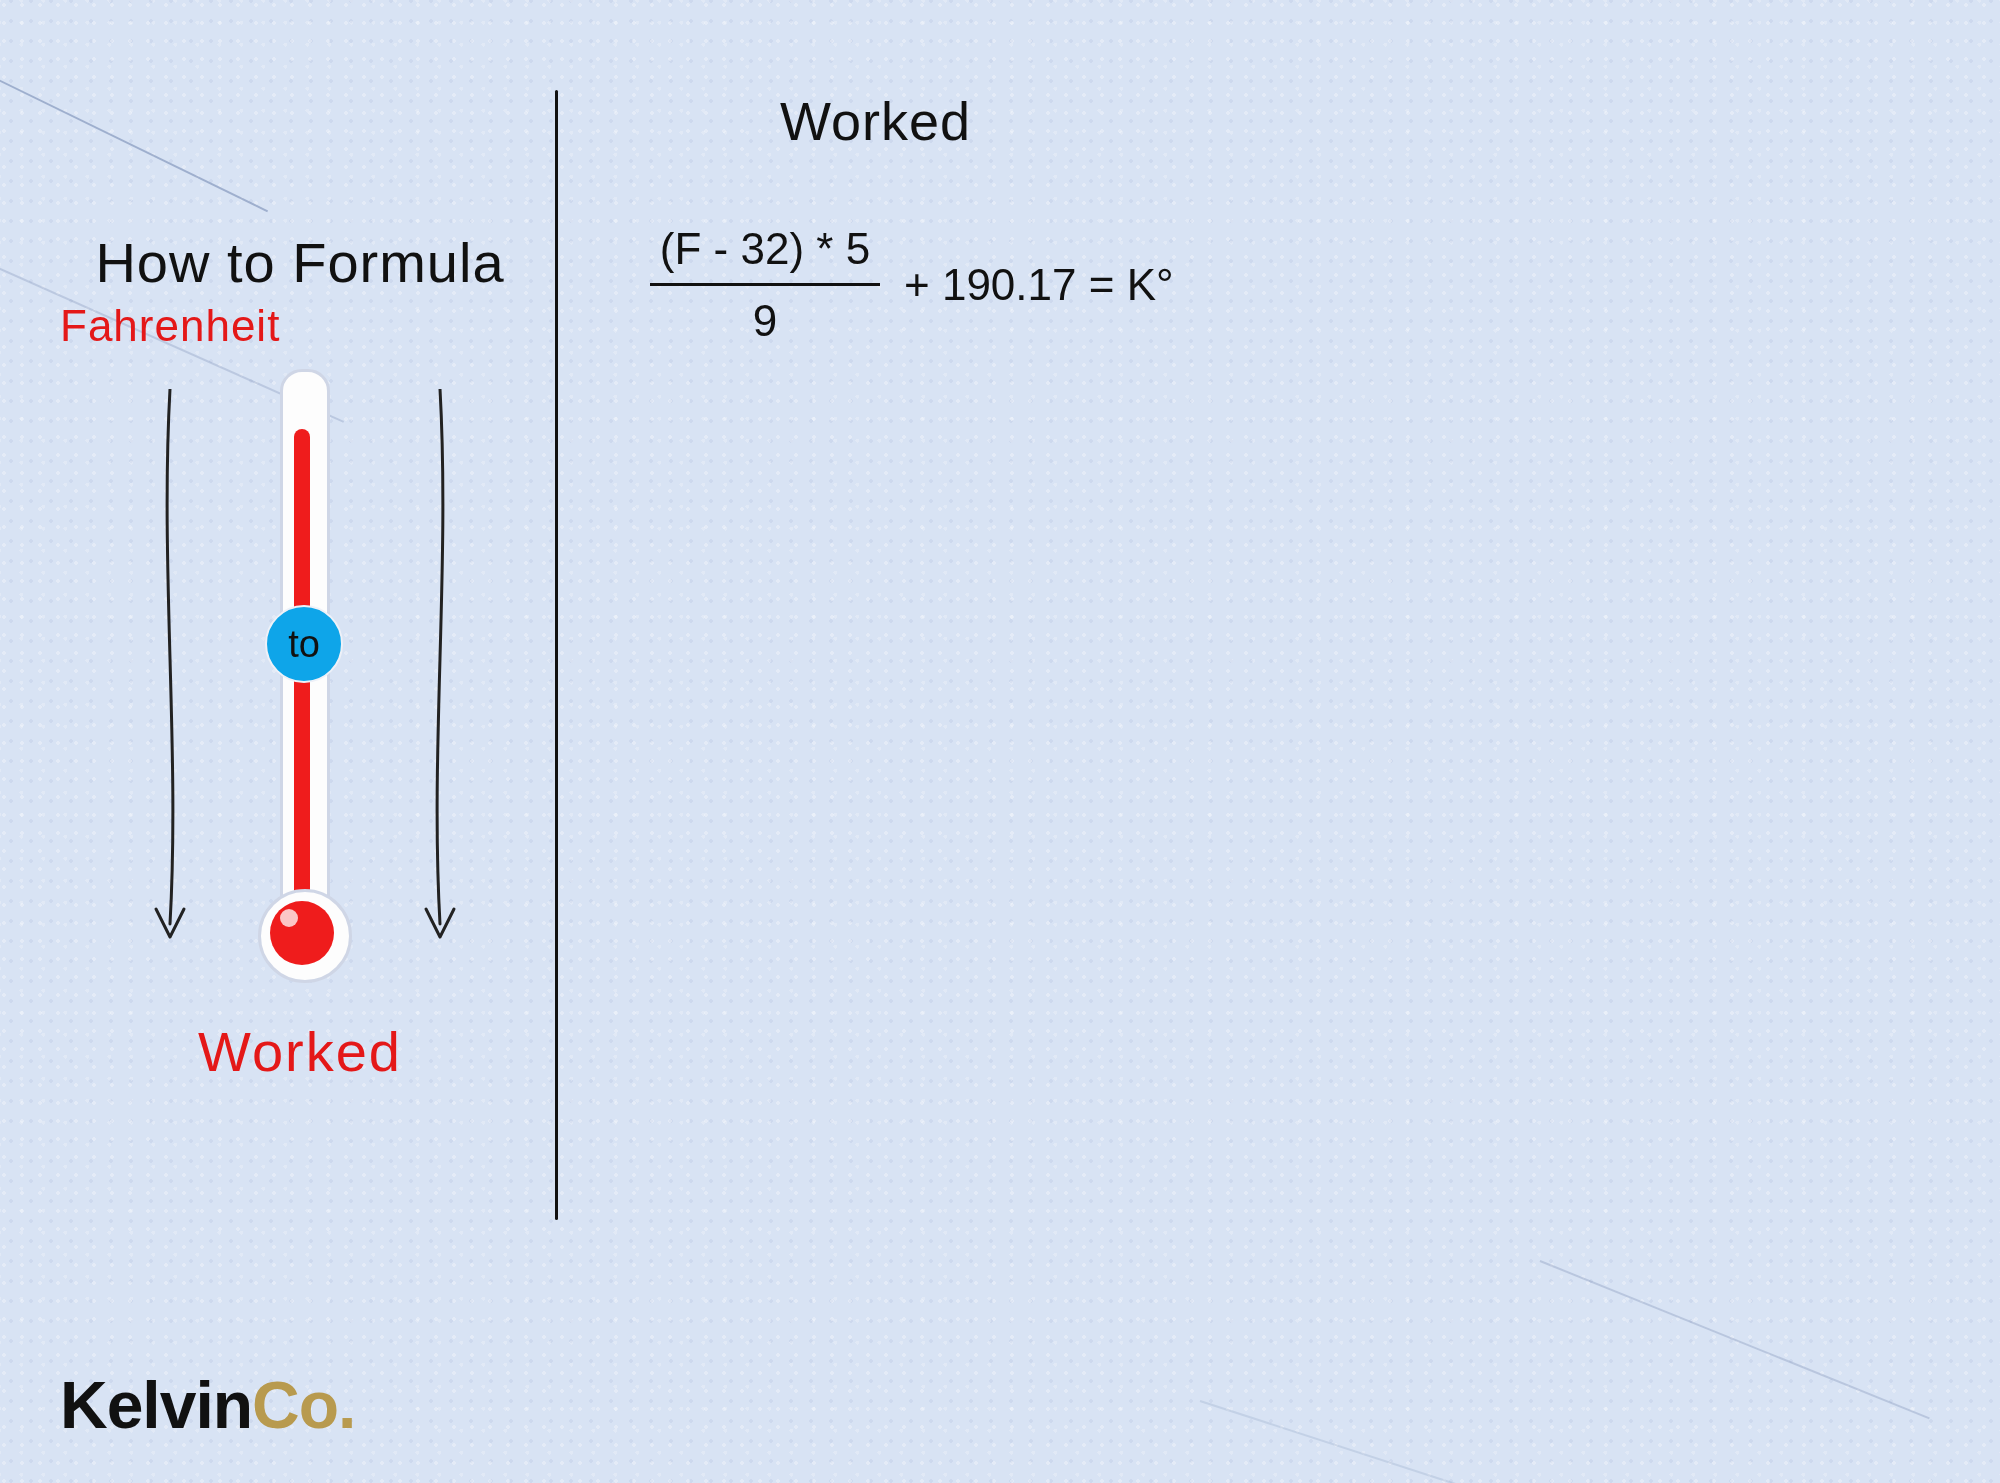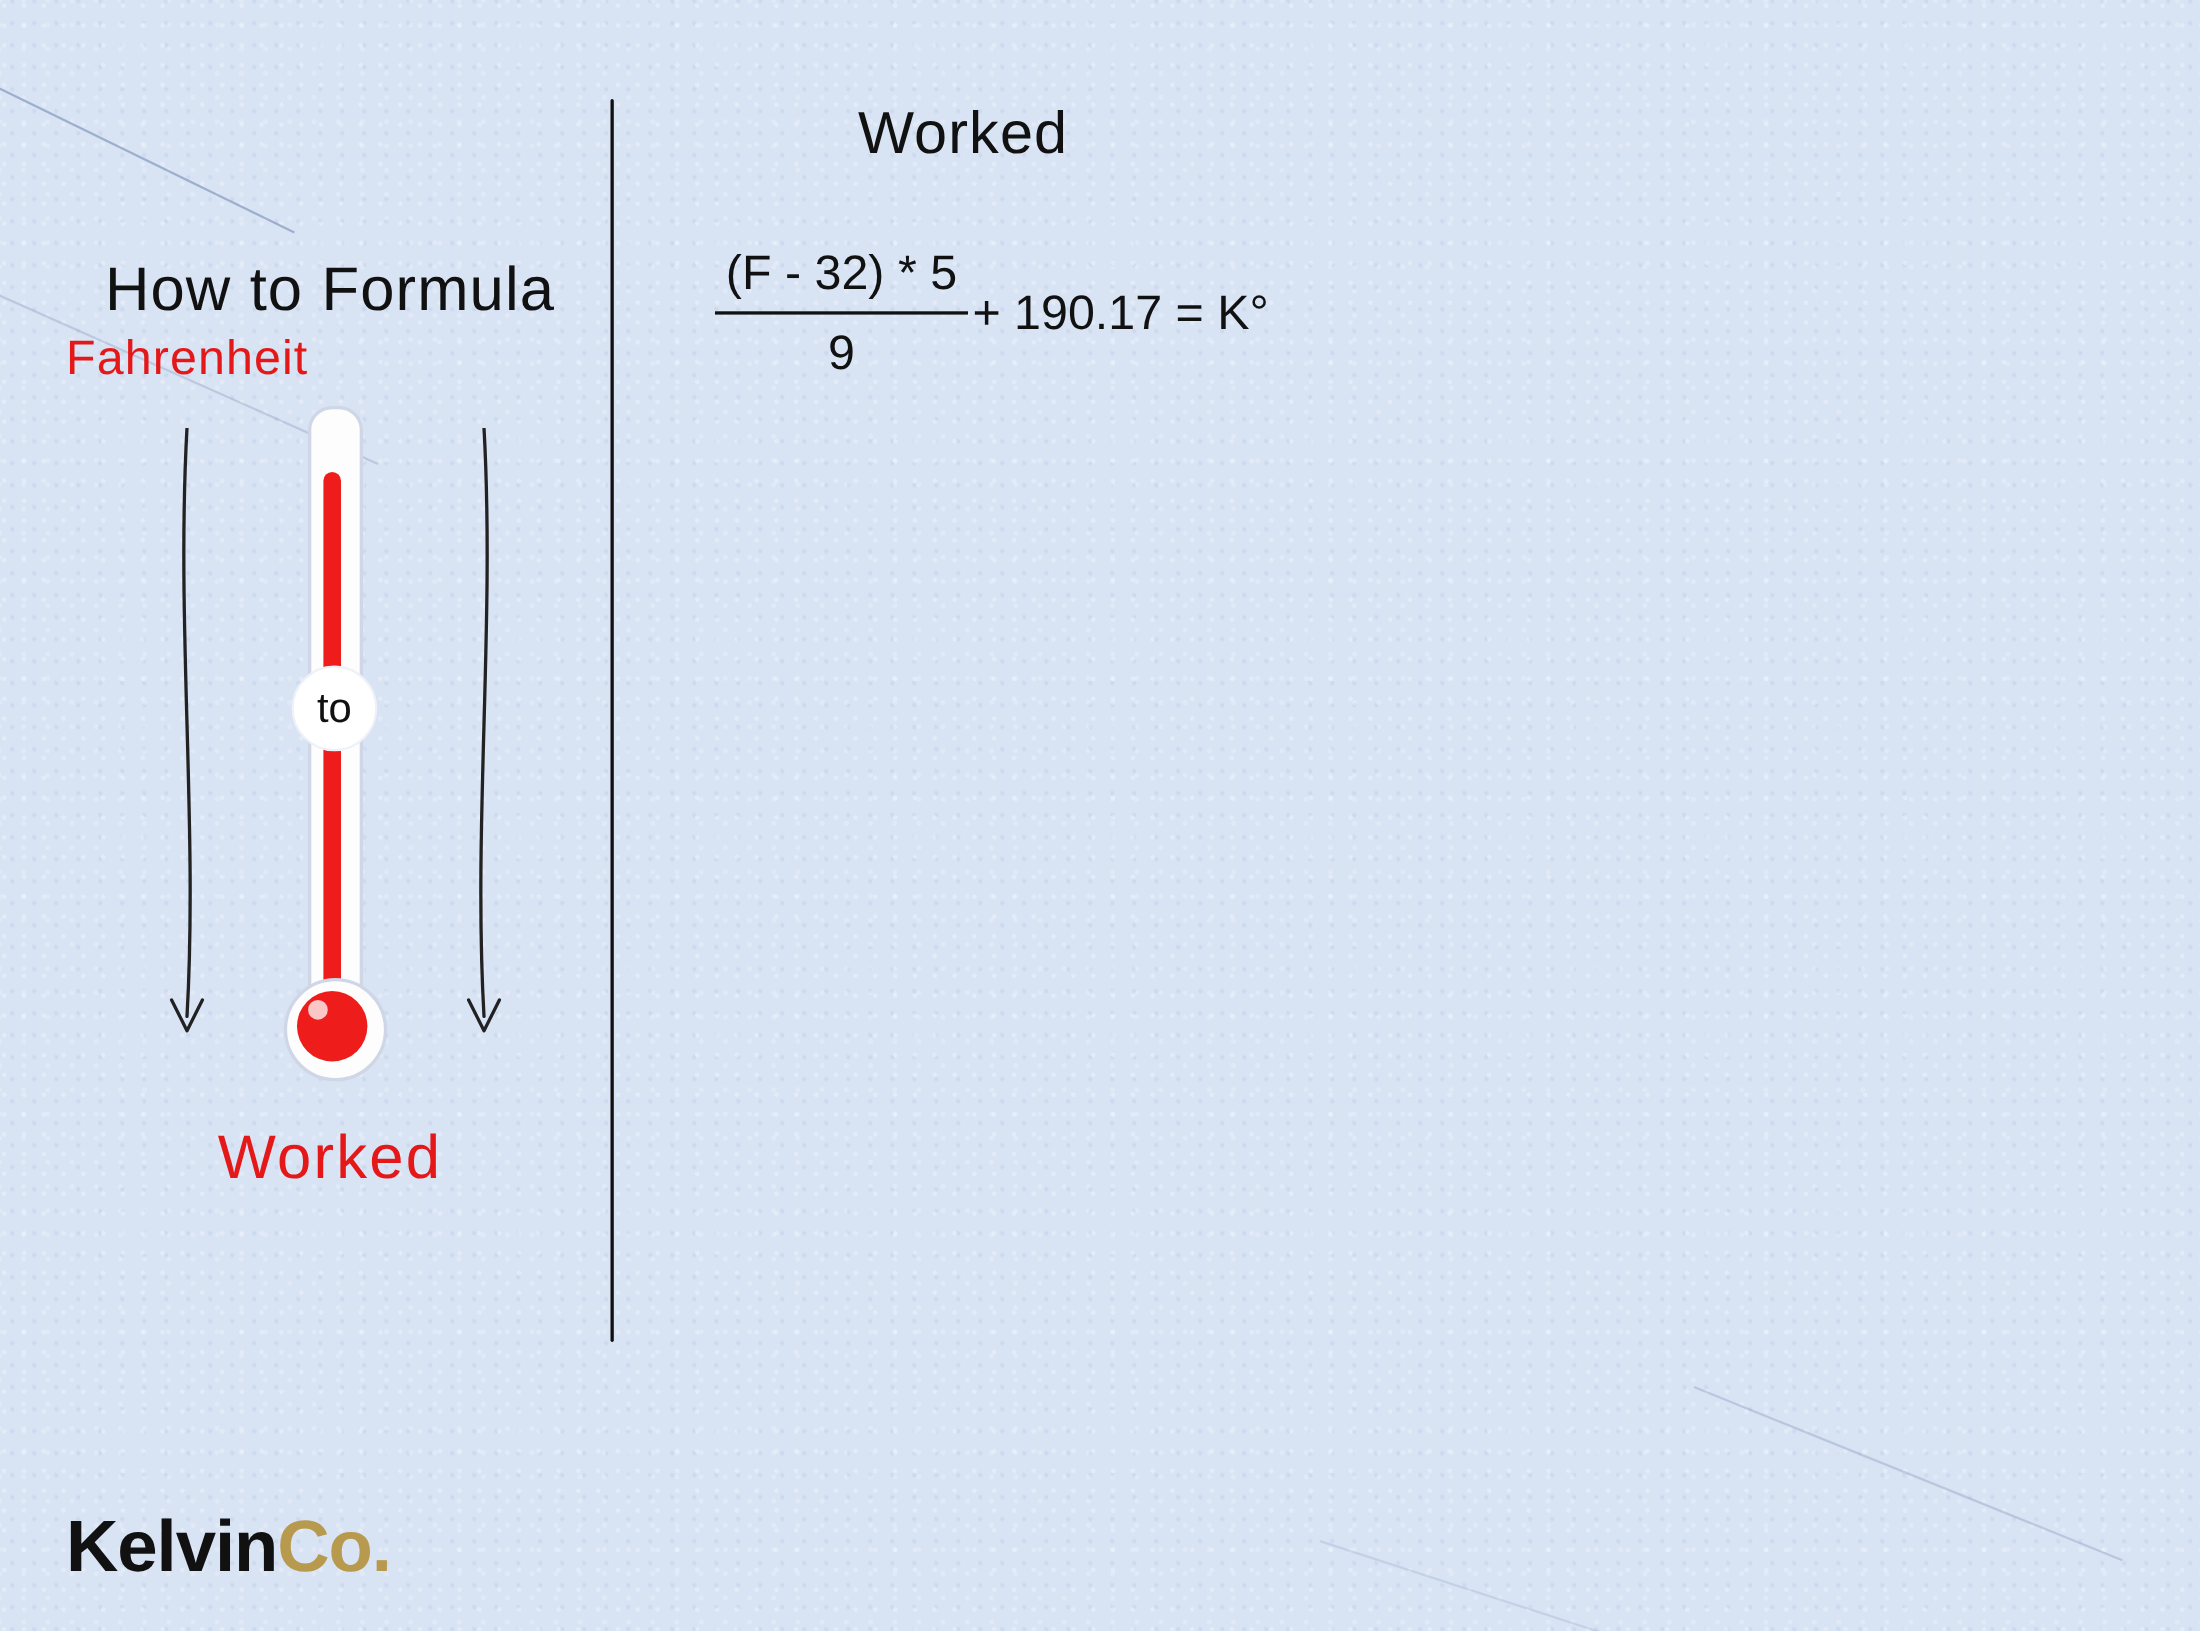--- a/index.html
+++ b/index.html
@@ -115,21 +115,21 @@
     height: 18px;
     background: rgba(255,255,255,0.75);
     border-radius: 50%;
   }
   .to-disc {
     position: absolute;
     left: 205px;
     top: 236px;
     width: 74px;
     height: 74px;
-    background: #ffffff;
+    background: #0ea5e9;
     border: 2px solid #eef1f8;
     border-radius: 50%;
     display: flex;
     align-items: center;
     justify-content: center;
     font-size: 38px;
   }
   .down-arrow {
     position: absolute;
     top: 20px;
@@ -157,21 +157,21 @@
   }
 
   
   .formula {
     position: absolute;
     left: 650px;
     top: 220px;
     font-size: 44px;
     display: flex;
     align-items: center;
-    gap: 4px;
+    gap: 24px;
   }
   .frac {
     display: inline-flex;
     flex-direction: column;
     align-items: center;
     line-height: 1.3;
   }
   .frac .bar {
     width: 230px;
     height: 3px;

